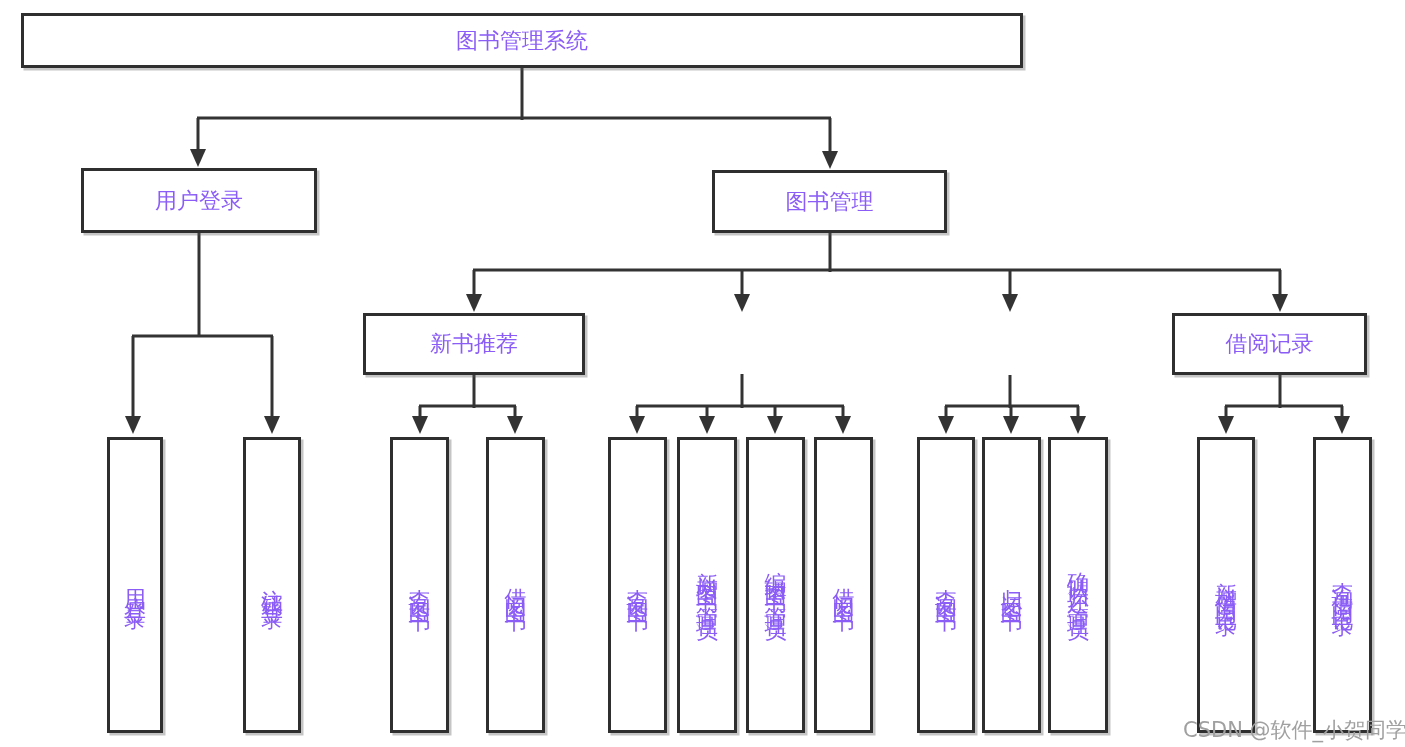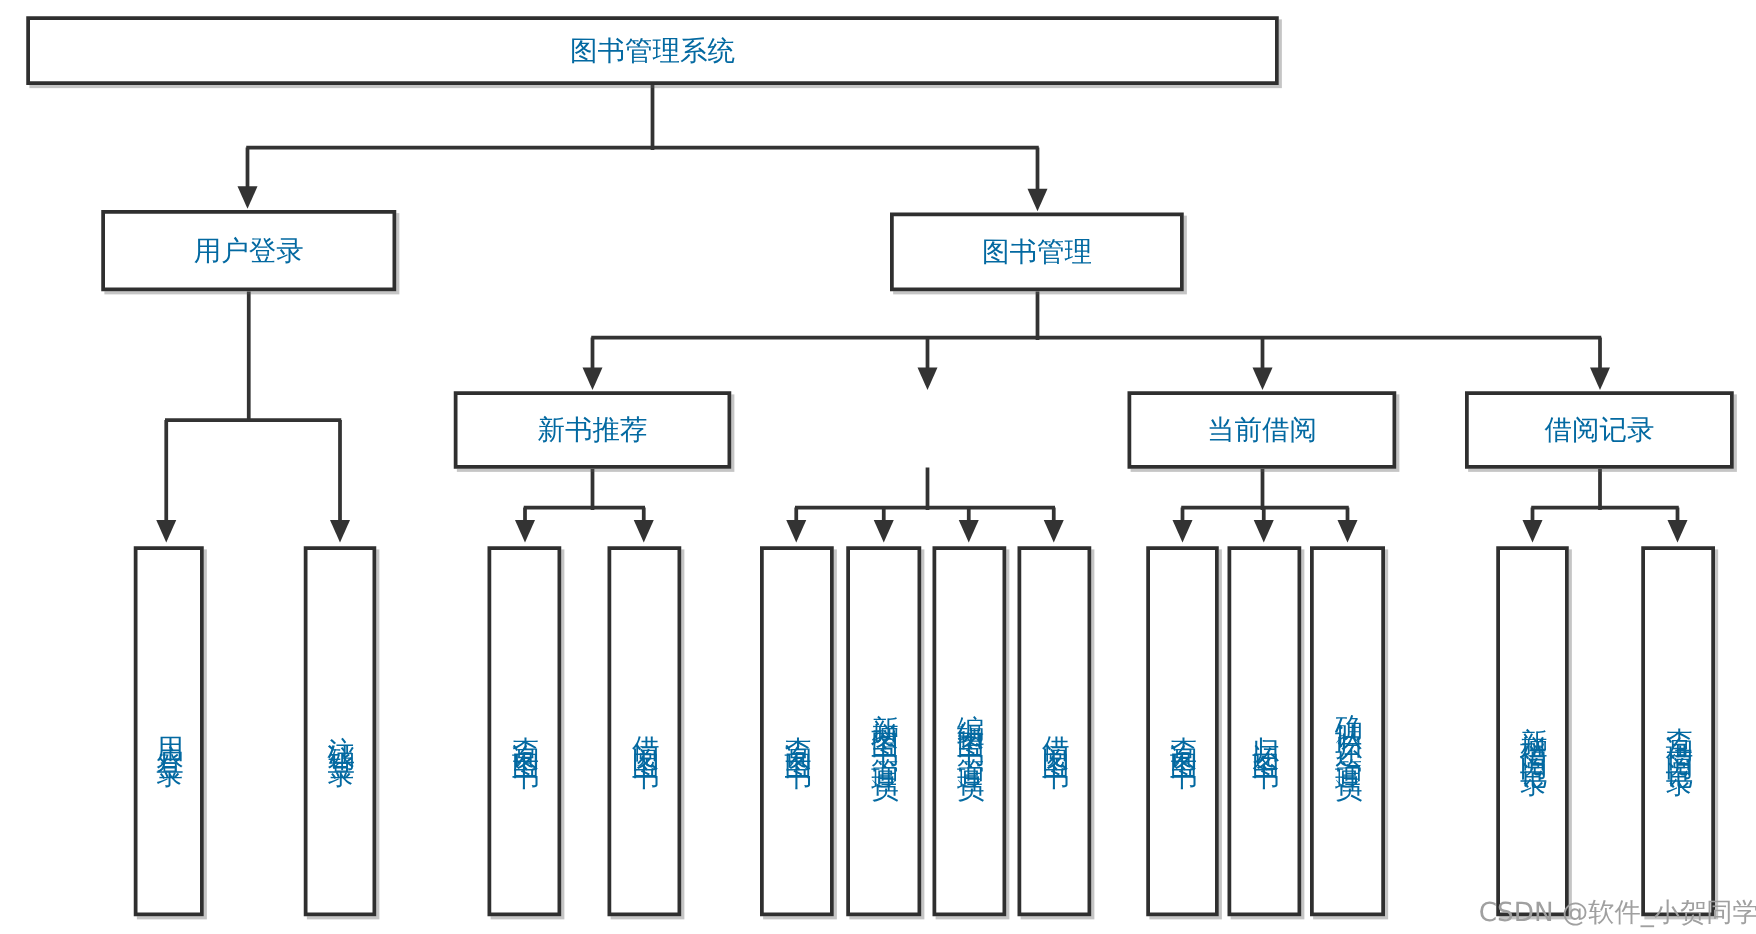--- a/index.html
+++ b/index.html
@@ -5,21 +5,21 @@
   html,body{margin:0;padding:0;background:#ffffff;}
   .canvas{
     position:relative;width:1405px;height:747px;background:#ffffff;overflow:hidden;
     font-family:"DejaVu Sans","Liberation Sans",sans-serif;
   }
   .connectors{position:absolute;left:0;top:0;z-index:1;}
   .box{
     position:absolute;box-sizing:border-box;z-index:2;
     border:3px solid #2f2f2f;background:#ffffff;
     display:flex;align-items:center;justify-content:center;
-    font-size:22px;color:#0369a1;
+    font-size:22px;color:#8b5cf6;
     box-shadow:2.5px 2.5px 0 rgba(90,90,90,0.35);
   }
   .leaf{
     writing-mode:vertical-lr;text-orientation:mixed;
     letter-spacing:7px;line-height:1;padding:8px 0;
     font-size:22px;
   }
   .root-box{font-size:22px;}
   .watermark{
     position:absolute;left:1183px;top:716px;z-index:3;
@@ -96,22 +96,21 @@
       <polygon points="1334,416 1350,416 1342,434"></polygon>
     </g>
   </svg>
 
   <div class="box root-box" style="left:21px;top:13px;width:1002px;height:55px">图书管理系统</div>
 
   <div class="box" style="left:81px;top:168px;width:236px;height:65px">用户登录</div>
   <div class="box" style="left:712px;top:170px;width:235px;height:63px">图书管理</div>
 
   <div class="box" style="left:363px;top:313px;width:222px;height:62px">新书推荐</div>
-  <div class="box" style="left:902px;top:313px;width:215px;height:62px">当前借阅</div>
-  <div class="box" style="left:1172px;top:313px;width:215px;height:62px">借阅记录</div>
+  <div class="box" style="left:1172px;top:313px;width:195px;height:62px">借阅记录</div>
 
   <div class="box leaf" style="left:107px;top:437px;width:56px;height:296px">用户登录</div>
   <div class="box leaf" style="left:243px;top:437px;width:58px;height:296px">注销登录</div>
 
   <div class="box leaf" style="left:390px;top:437px;width:59px;height:296px">查询图书</div>
   <div class="box leaf" style="left:486px;top:437px;width:59px;height:296px">借阅图书</div>
 
   <div class="box leaf" style="left:608px;top:437px;width:59px;height:296px">查询图书</div>
   <div class="box leaf" style="left:677px;top:437px;width:60px;height:296px">新增图书（管理员）</div>
   <div class="box leaf" style="left:746px;top:437px;width:59px;height:296px">编辑图书（管理员）</div>

